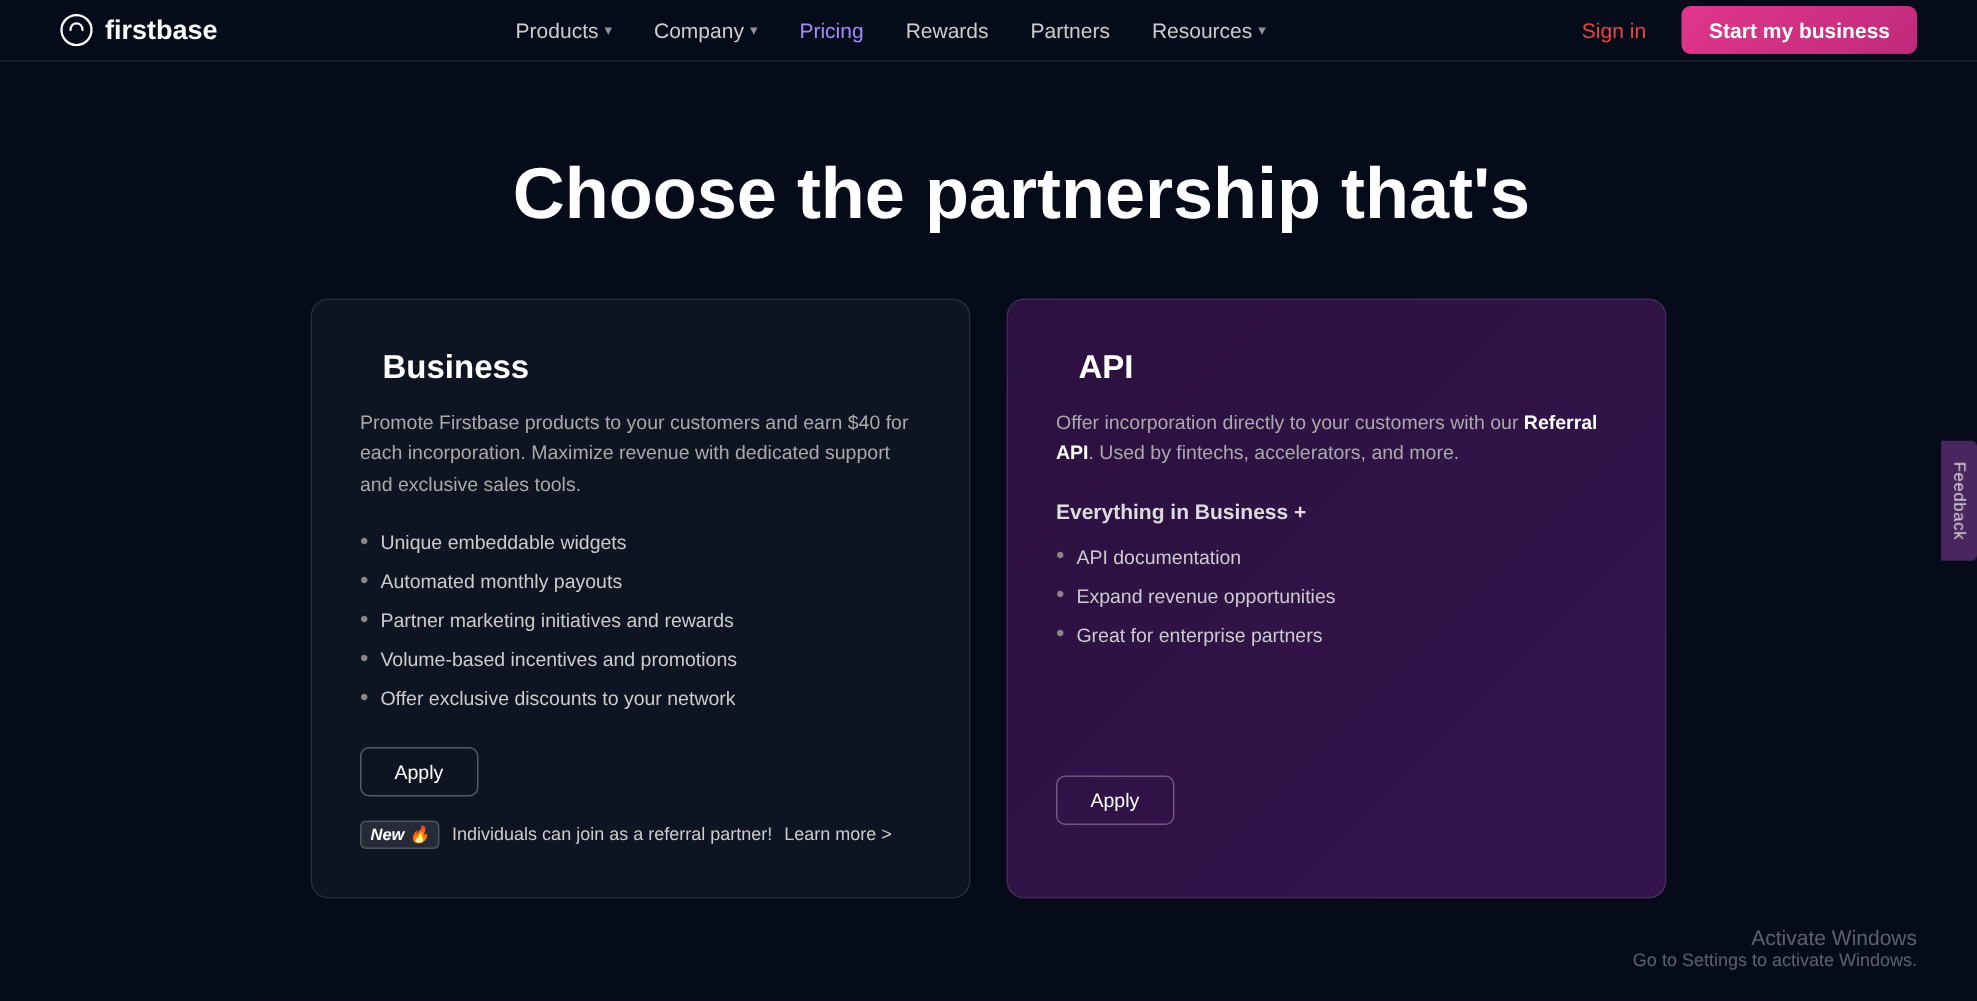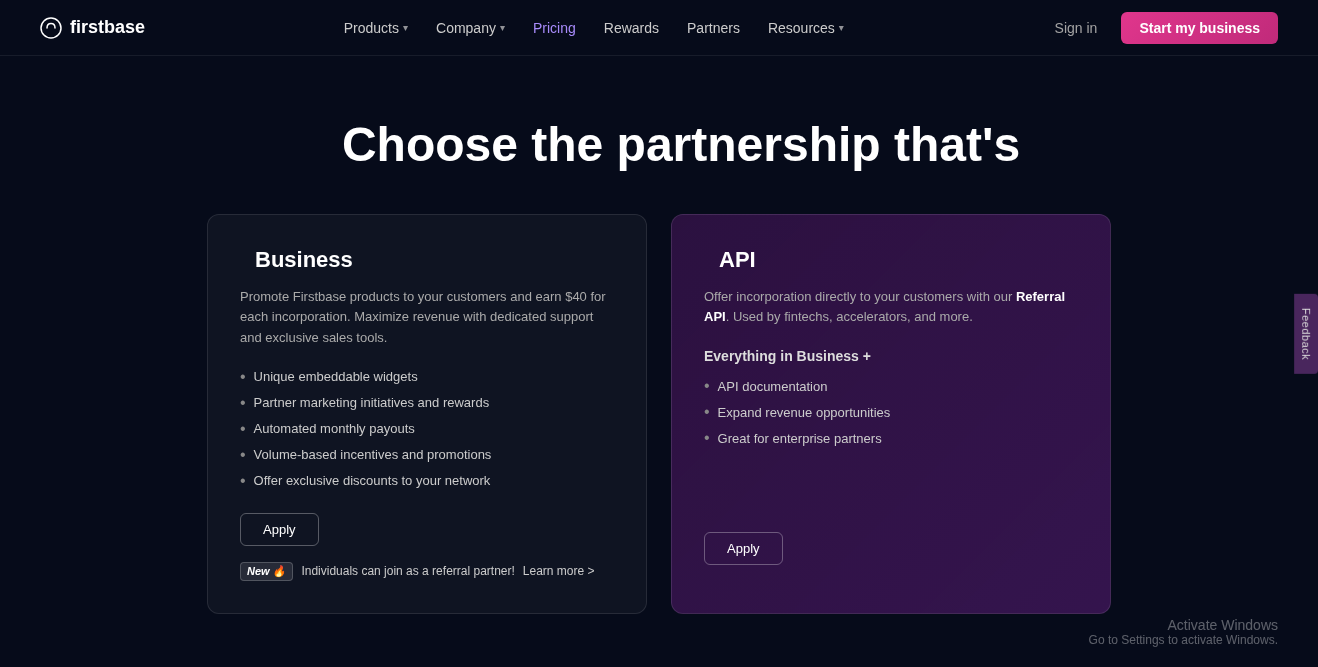--- a/index.html
+++ b/index.html
@@ -12,21 +12,21 @@
       width: 1318px;
       overflow-x: hidden;
     }
 
     
     nav {
       display: flex;
       align-items: center;
       justify-content: space-between;
       padding: 0 40px;
-      height: 56px;
+      height: 41px;
       border-bottom: 1px solid rgba(255,255,255,0.07);
       position: relative;
       z-index: 10;
     }
 
     .logo {
       display: flex;
       align-items: center;
       gap: 8px;
       font-size: 18px;
@@ -65,21 +65,21 @@
       opacity: 0.7;
     }
 
     .nav-right {
       display: flex;
       align-items: center;
       gap: 12px;
     }
 
     .sign-in-btn {
-      color: #a3a3a3;
+      color: #ef4444;
       font-size: 14px;
       cursor: pointer;
       padding: 6px 12px;
       border-radius: 4px;
       background: transparent;
       border: none;
     }
 
     .start-btn {
       background: linear-gradient(135deg, #e0368c, #c02a7a);
@@ -302,22 +302,22 @@
 </section>
 
 <div class="cards-section">
 
   <div class="card">
     <h2>Business</h2>
     <p class="card-desc">Promote Firstbase products to your customers and earn $40 for each incorporation. Maximize revenue with dedicated support and exclusive sales tools.</p>
 
     <ul class="feature-list">
       <li>Unique embeddable widgets</li>
+      <li>Automated monthly payouts</li>
       <li>Partner marketing initiatives and rewards</li>
-      <li>Automated monthly payouts</li>
       <li>Volume-based incentives and promotions</li>
       <li>Offer exclusive discounts to your network</li>
     </ul>
 
     <button class="apply-btn">Apply</button>
 
     <div class="new-badge-row">
       <span class="new-badge">New 🔥</span>
       <span>Individuals can join as a referral partner!</span>
       <span class="learn-more">Learn more &gt;</span>

